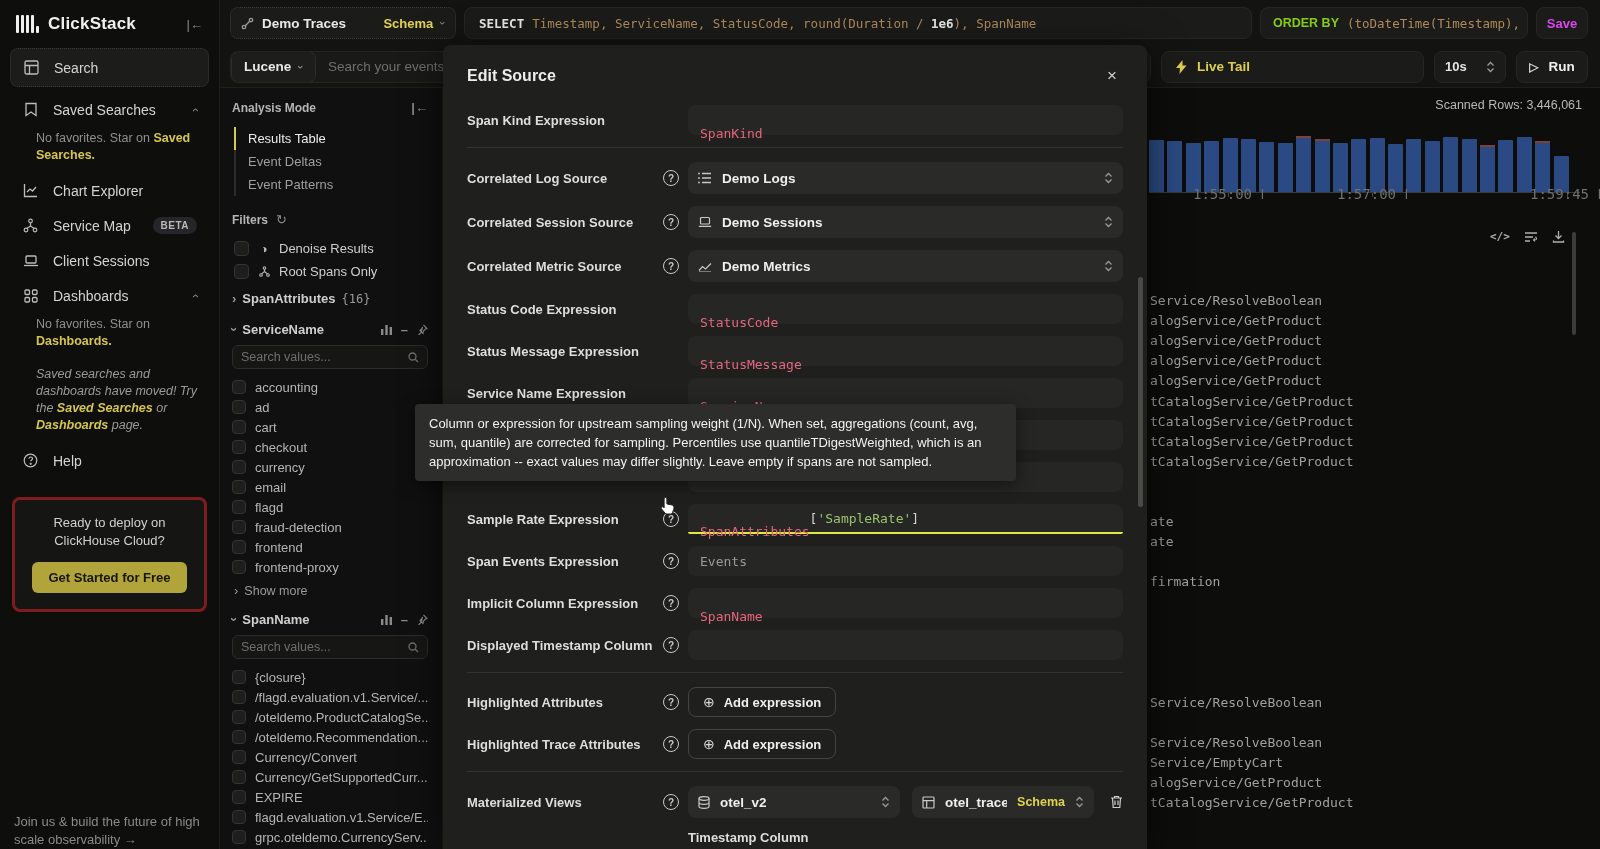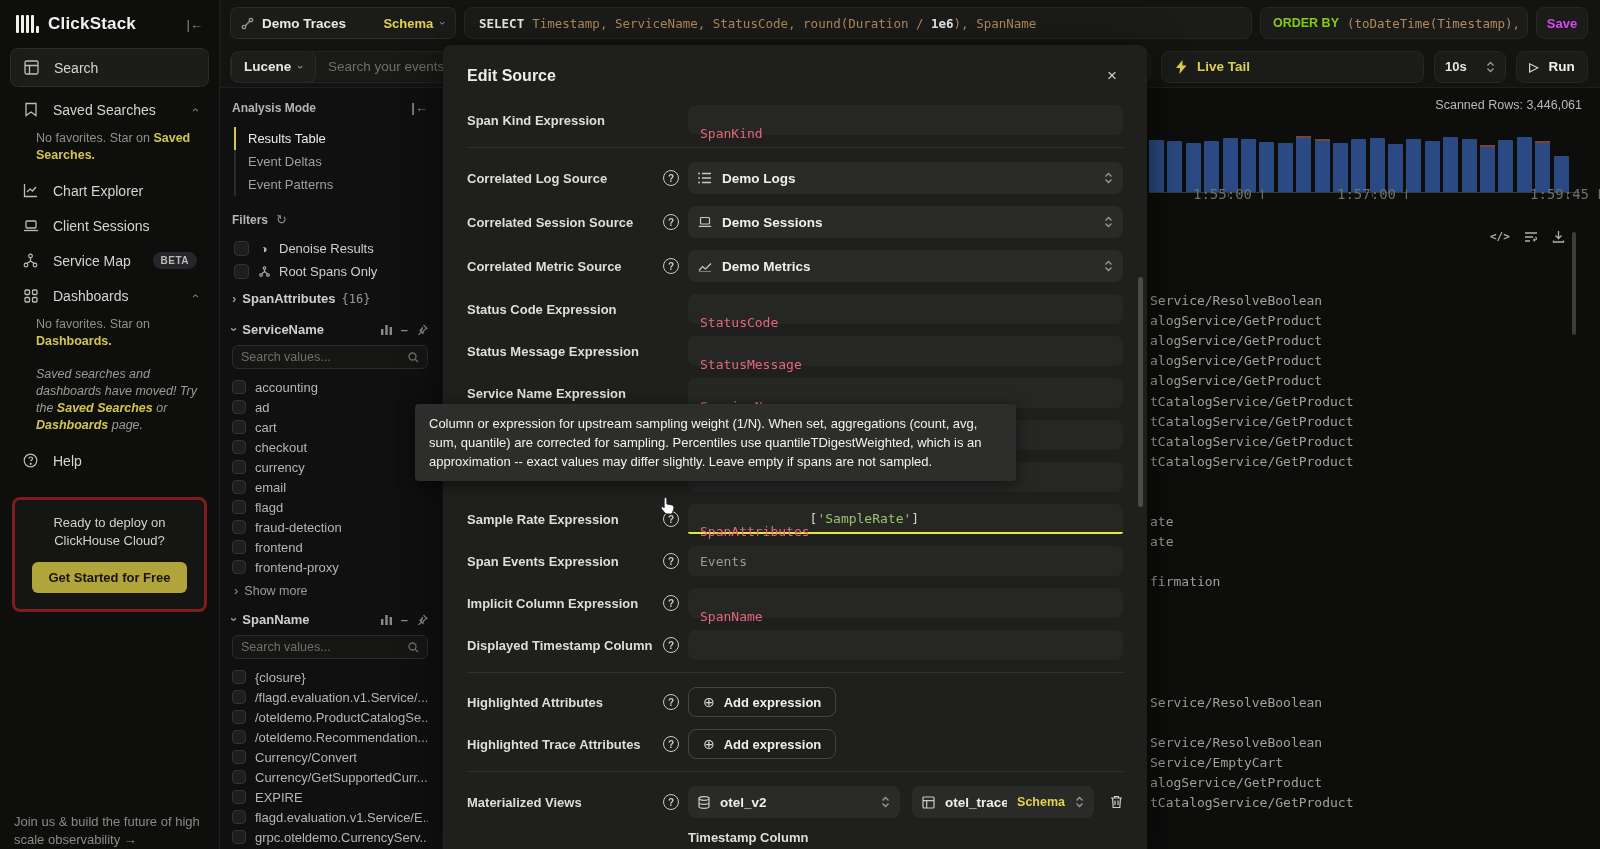--- a/index.html
+++ b/index.html
@@ -179,39 +179,39 @@
           <svg width="15" height="15" viewBox="0 0 15 15" fill="none" stroke="currentColor" stroke-width="1.3">
             <path d="M1.5 1v12.5H14"></path>
             <path d="M4 9l3-3 2.5 2L13 4"></path>
           </svg>
         </span>
       <span class="lbl">Chart Explorer</span>
     </div>
 
     <div class="side-item">
       <span class="ic">
-          <svg width="16" height="14" viewBox="0 0 16 14" fill="none" stroke="currentColor" stroke-width="1.3">
-            <rect x="3" y="2" width="10" height="7" rx="1"></rect>
-            <path d="M1 11.5h14"></path>
-          </svg>
-        </span>
-      <span class="lbl">Client Sessions</span>
-    </div>
-
-    <div class="side-item">
-      <span class="ic">
           <svg width="15" height="15" viewBox="0 0 15 15" fill="none" stroke="currentColor" stroke-width="1.2">
             <circle cx="7.5" cy="3" r="1.8"></circle>
             <circle cx="3" cy="12" r="1.8"></circle>
             <circle cx="12" cy="12" r="1.8"></circle>
             <path d="M7.5 5v3M7.5 8L3.8 10.6M7.5 8l3.7 2.6"></path>
           </svg>
         </span>
       <span class="lbl">Service Map</span>
       <span class="beta">BETA</span>
+    </div>
+
+    <div class="side-item">
+      <span class="ic">
+          <svg width="16" height="14" viewBox="0 0 16 14" fill="none" stroke="currentColor" stroke-width="1.3">
+            <rect x="3" y="2" width="10" height="7" rx="1"></rect>
+            <path d="M1 11.5h14"></path>
+          </svg>
+        </span>
+      <span class="lbl">Client Sessions</span>
     </div>
 
     <div class="side-item">
       <span class="ic">
           <svg width="14" height="14" viewBox="0 0 14 14" fill="none" stroke="currentColor" stroke-width="1.3">
             <rect x="1" y="1" width="4.5" height="4.5" rx="1"></rect>
             <rect x="8.5" y="1" width="4.5" height="4.5" rx="1"></rect>
             <rect x="1" y="8.5" width="4.5" height="4.5" rx="1"></rect>
             <rect x="8.5" y="8.5" width="4.5" height="4.5" rx="1"></rect>
           </svg>

